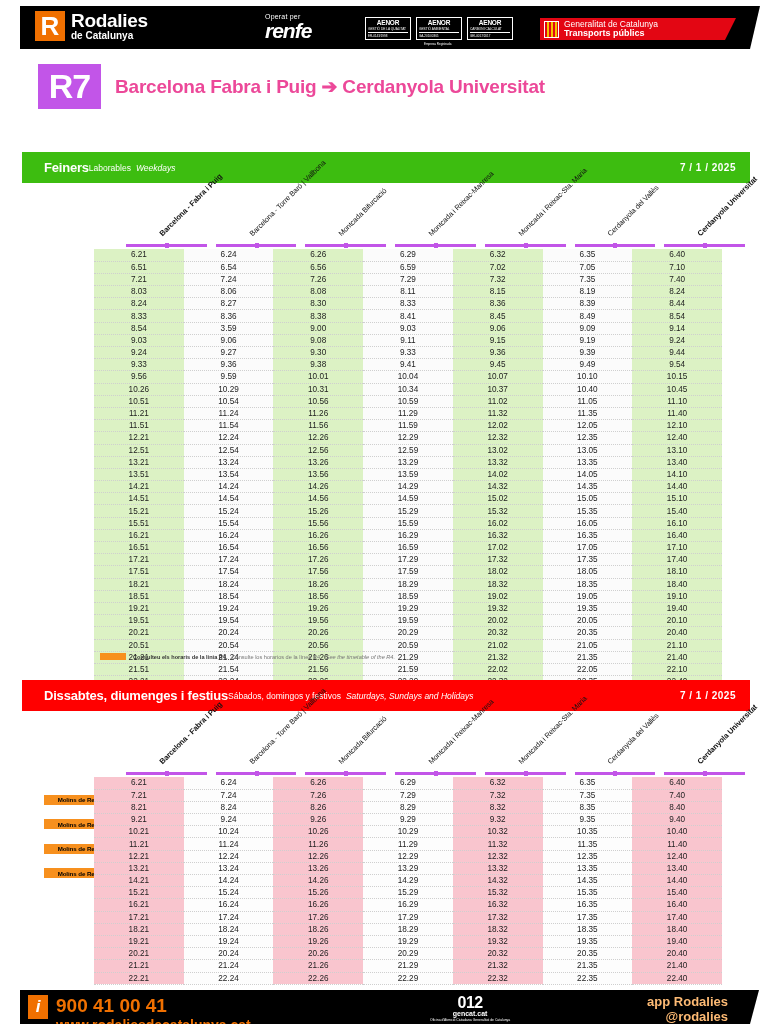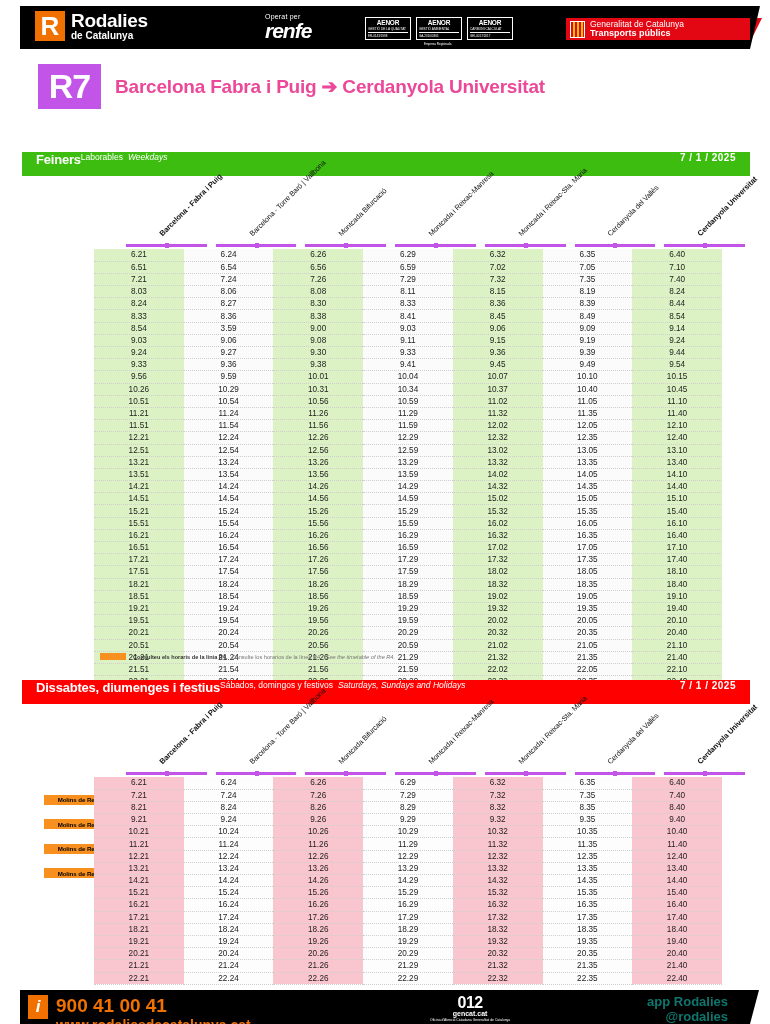--- a/index.html
+++ b/index.html
@@ -40,21 +40,21 @@
   .aenor{
     width:46px;height:23px;background:#000;border:1px solid #fff;
     color:#fff; padding:1px 2px;
   }
   .aenor .a-top{ font-size:6.5px;font-weight:bold;letter-spacing:-0.2px;text-align:center;}
   .aenor .a-mid{ font-size:3.2px; line-height:1.25; margin-top:1px;}
   .aenor .a-bot{ font-size:3px; margin-top:1px; border-top:1px solid #fff; padding-top:0.5px;}
   .aenor-cap{ position:absolute; left:404px; top:36px; color:#fff; font-size:3px; }
 
   .gencat{
-    position:absolute; left:546px; top:12px; width:185px; height:22px;
+    position:absolute; left:520px; top:12px; width:185px; height:22px;
     background:#E30613; display:flex; align-items:center;
   }
   .gencat::after{
     content:""; position:absolute; right:-11px; top:0; width:0;height:0;
     border-top:22px solid #E30613; border-right:11px solid transparent;
   }
   .gen-shield{
     width:15px;height:17px;margin-left:4px;background:#F2C300;
     background-image:repeating-linear-gradient(90deg,#E30613 0 2px,#F2C300 2px 4px);
     border:0.5px solid #fff;
@@ -71,22 +71,22 @@
     display:flex;align-items:center;justify-content:center;
     letter-spacing:-1px;
   }
   .line-title{
     margin-left:14px;font-size:19px;font-weight:bold;color:#ec4899;
     letter-spacing:-0.2px; white-space:nowrap;
   }
 
   
   .sec-bar{
-    position:absolute; left:22px; width:728px; height:24px;
-    display:flex; align-items:flex-start; color:#fff;
+    position:absolute; left:22px; width:728px; height:31px;
+    display:flex; align-items:center; color:#fff;padding-left:8px;
   }
   .sec-bar.green{ background:#3DBD10; top:152px;}
   .sec-bar.red{ background:#FF0000; top:680px;}
   .sec-bar .s-main{ font-size:13px;font-weight:bold;margin-left:14px;letter-spacing:-0.2px;}
   .sec-bar .s-sub1{ font-size:8.5px;}
   .sec-bar .s-sub2{ font-size:8.5px;font-style:italic;margin-left:5px;}
   .sec-bar .s-date{ margin-left:auto;margin-right:14px;font-size:10px;font-weight:bold;letter-spacing:0.5px;}
 
   
   .tbl-wrap{ position:absolute; }
@@ -151,21 +151,21 @@
     color:#fff;font-weight:bold;font-size:17px;display:flex;align-items:center;justify-content:center;
     font-style:italic;
   }
   .f-contact{ position:absolute; left:36px; top:5px; color:#F07000; line-height:1.15;}
   .f-contact .c1{ font-size:19px; font-weight:bold;}
   .f-contact .c2{ font-size:14px; font-weight:bold;}
   .f-012{ position:absolute; left:410px; top:4px; color:#fff; text-align:center;}
   .f-012 .z1{ font-size:16px;font-weight:bold;letter-spacing:-0.5px;}
   .f-012 .z2{ font-size:7px;font-weight:bold;margin-top:-2px;}
   .f-012 .z3{ font-size:3.4px;margin-top:1px;line-height:1.25;}
-  .f-app{ position:absolute; right:22px; top:5px; color:#0f766e; text-align:right; line-height:1.15;}
+  .f-app{ position:absolute; right:22px; top:5px; color:#fdba74; text-align:right; line-height:1.15;}
   .f-app .a1{ font-size:13px;font-weight:bold;}
   .f-app .a2{ font-size:13px;font-weight:bold;}
 </style>
 </head>
 <body>
 
 <div class="topbar">
   <div class="rodalies-logo">
     <div class="rod-sq">R</div>
     <div class="rod-text">

